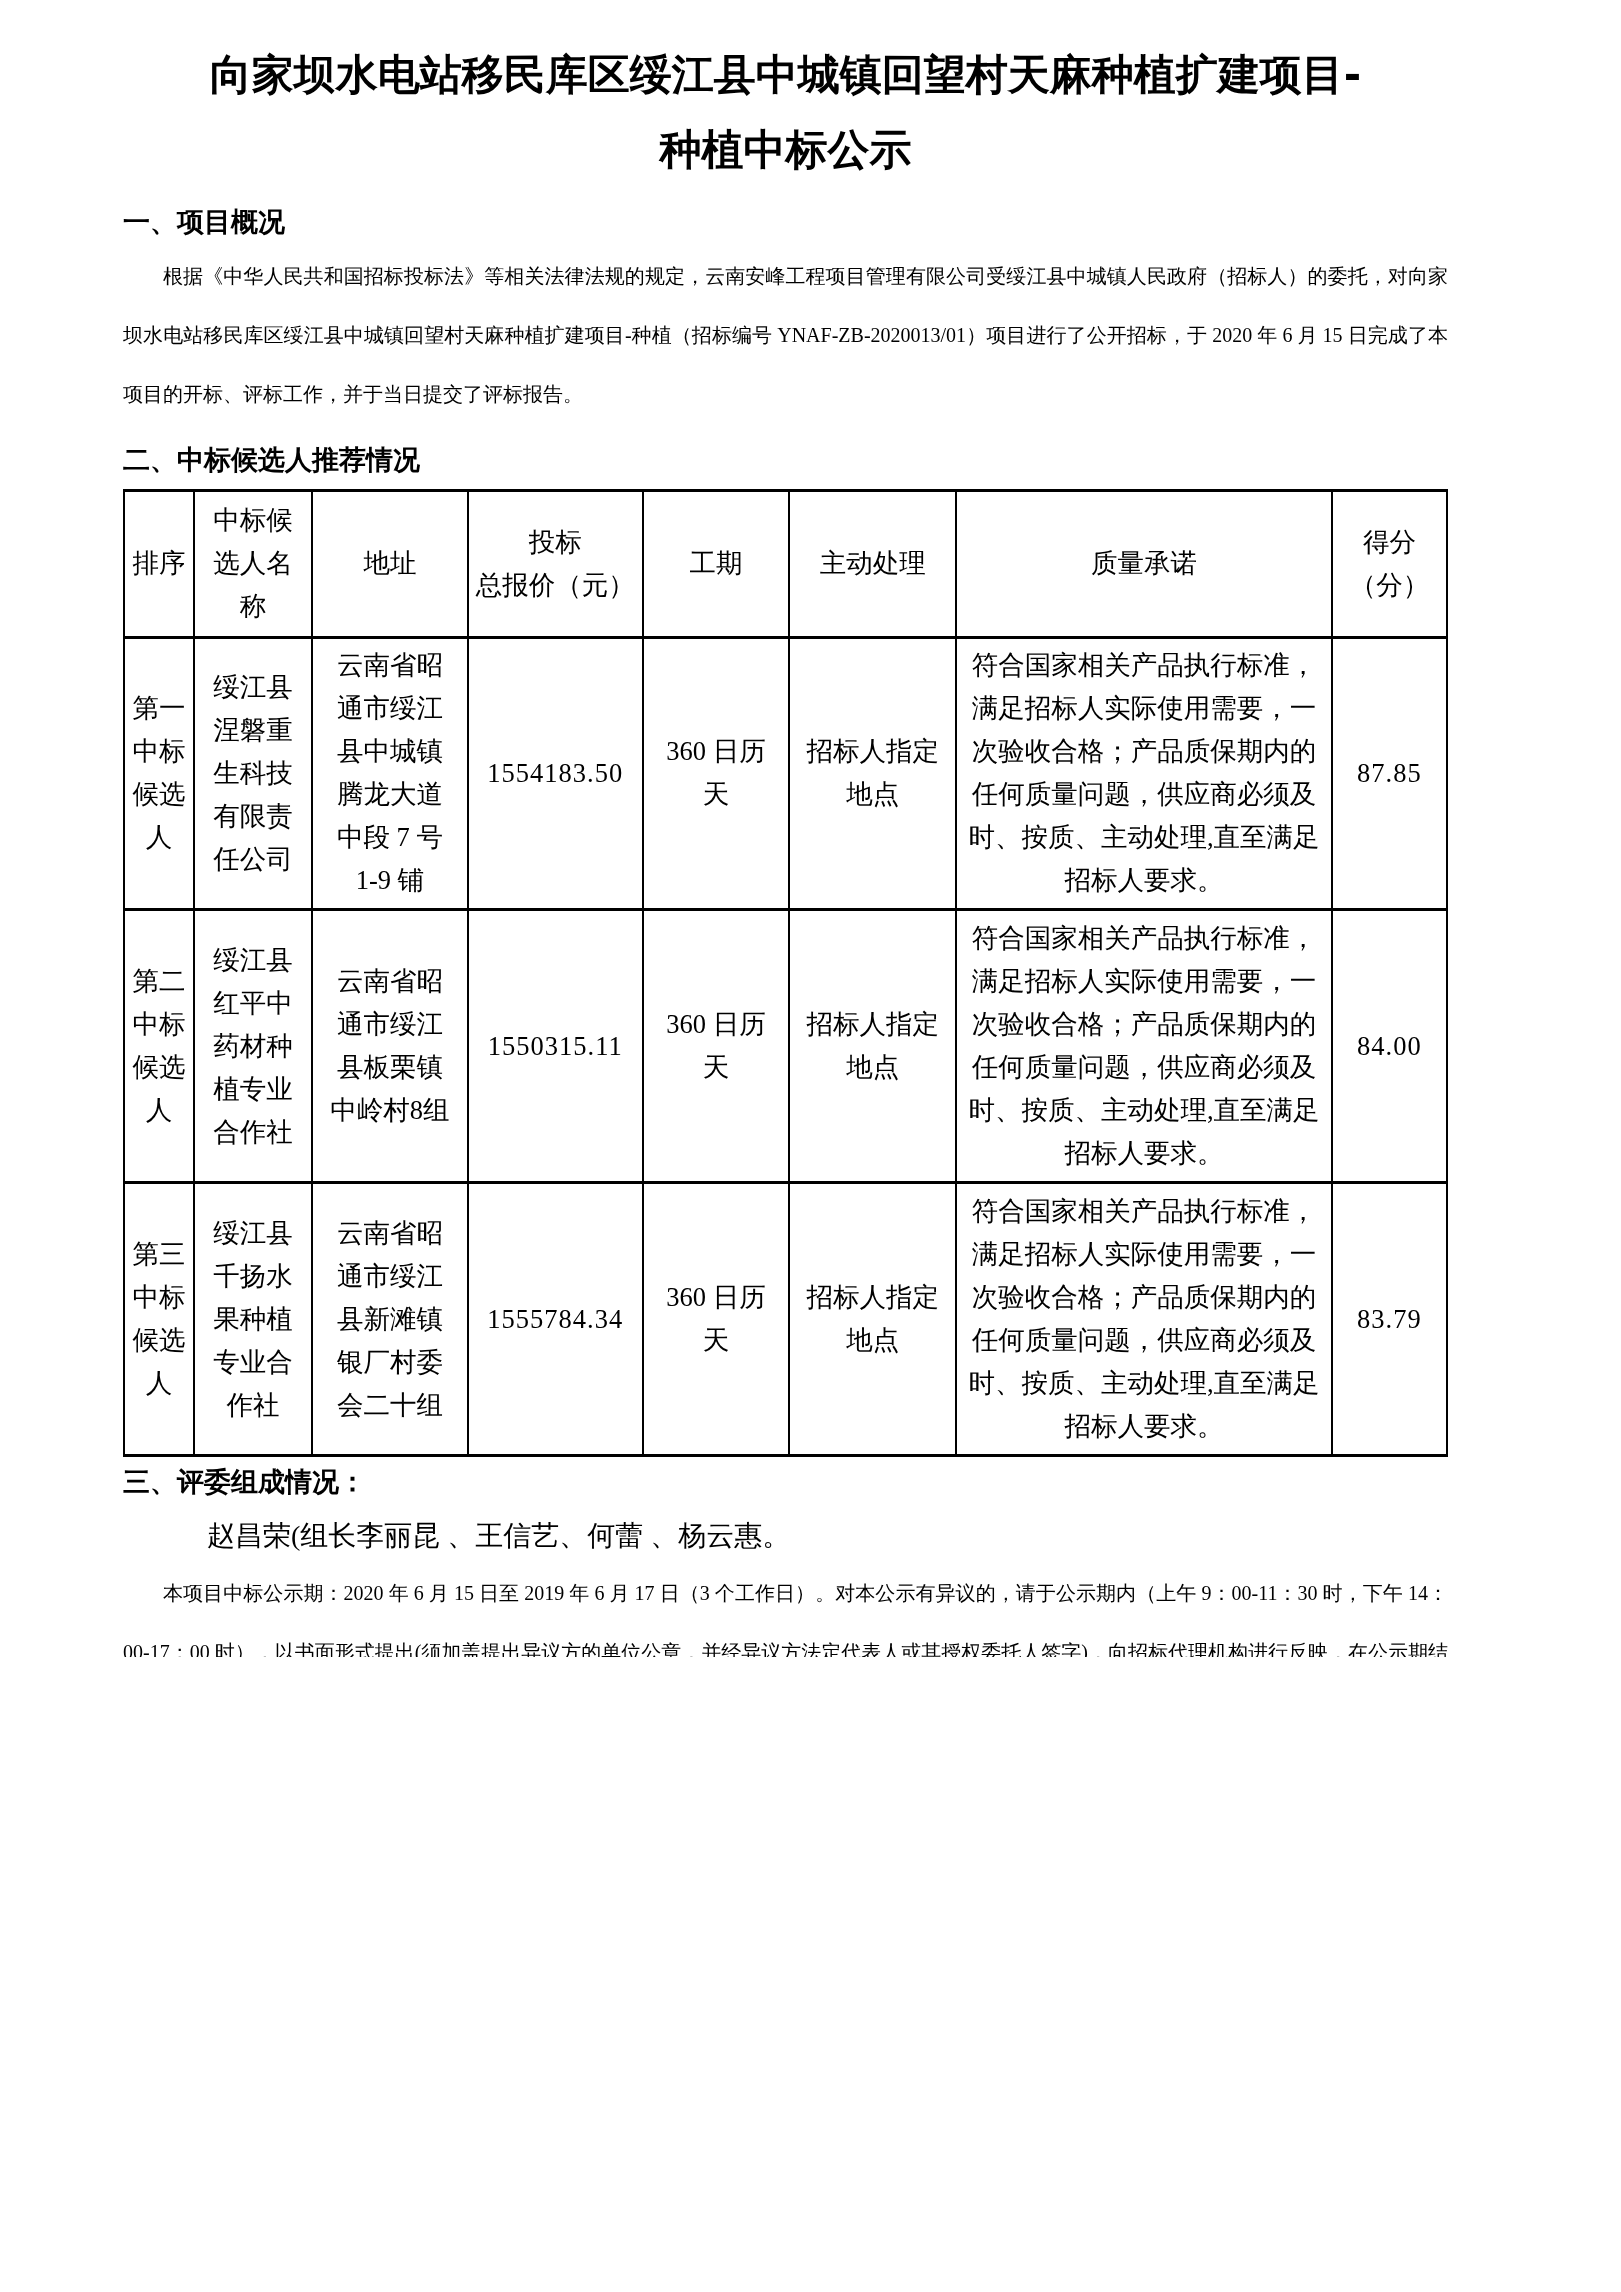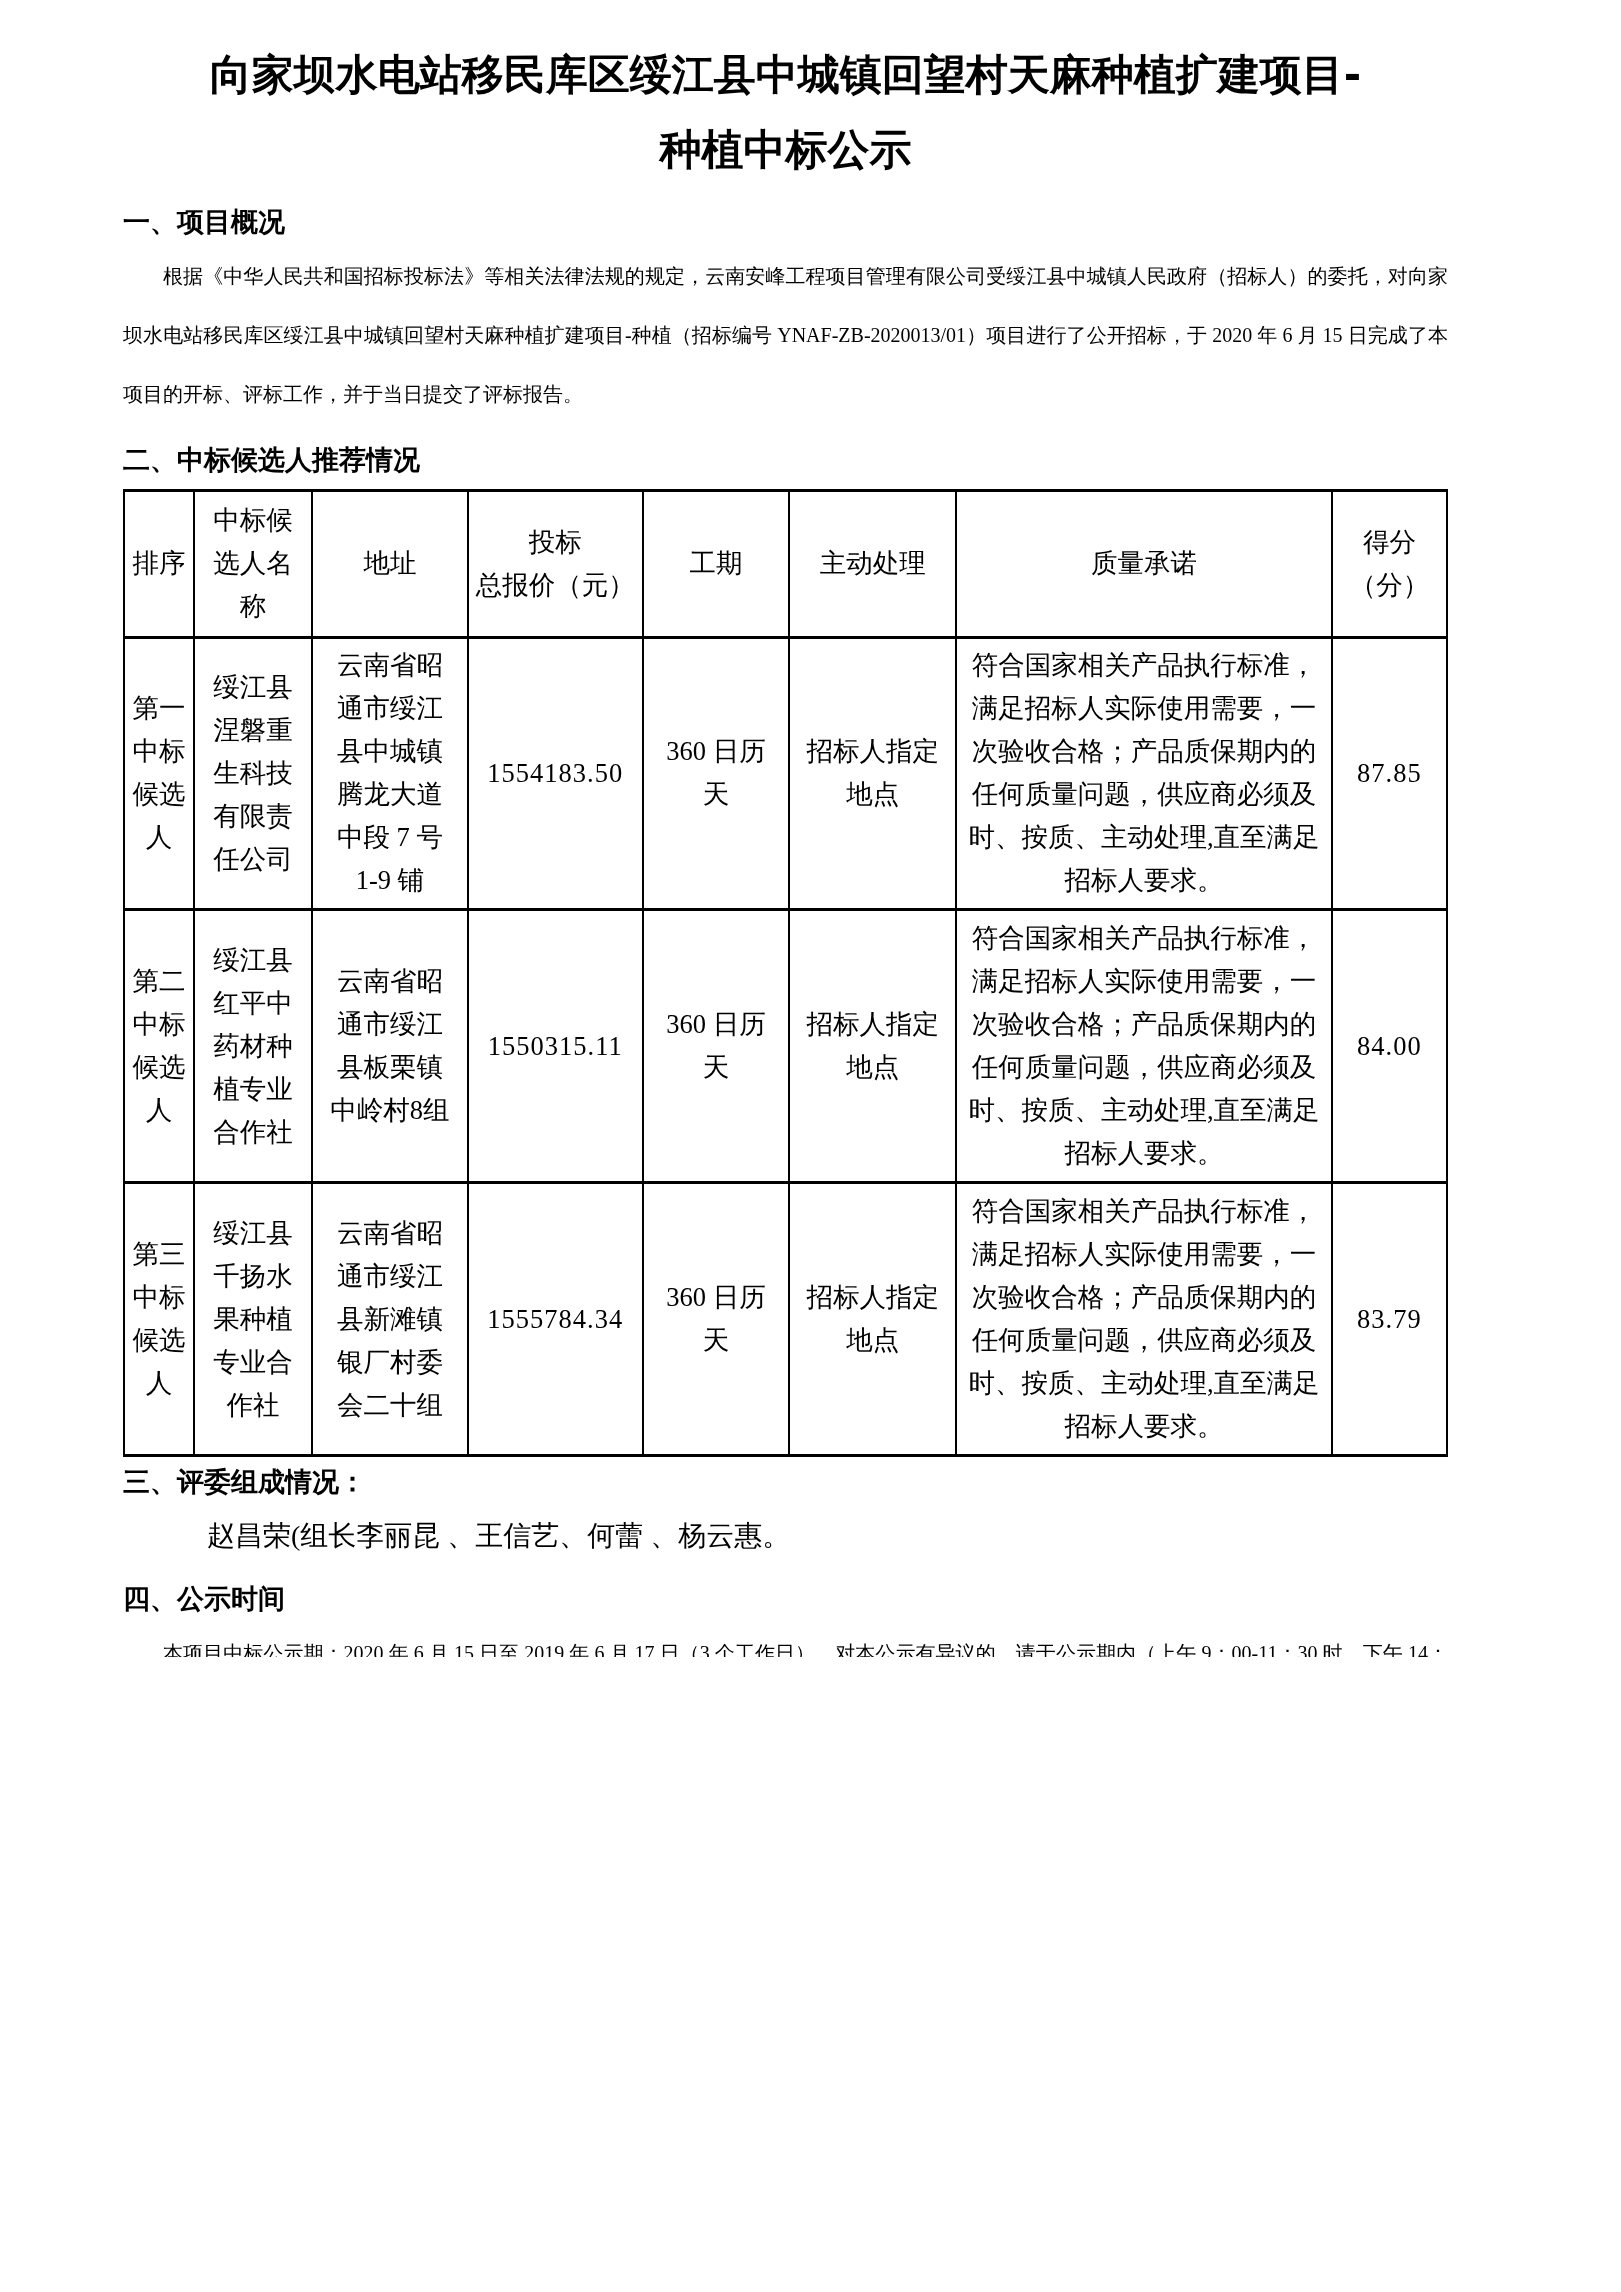--- a/index.html
+++ b/index.html
@@ -165,21 +165,20 @@
 地点</td>
         <td class="quality-cell">符合国家相关产品执行标准，满足招标人实际使用需要，一次验收合格；产品质保期内的任何质量问题，供应商必须及时、按质、主动处理,直至满足招标人要求。</td>
         <td class="num-cell">83.79</td>
       </tr>
     </tbody>
   </table>
 
   <h2 class="sec-heading" style="margin-top:7px">三、评委组成情况：</h2>
   <p class="jury-line">赵昌荣(组长李丽昆 、王信艺、何蕾 、杨云惠。</p>
 
-  <h2 class="sec-heading">四、公示时间</h2>
   <p class="body-para">本项目中标公示期：2020 年 6 月 15 日至 2019 年 6 月 17 日（3 个工作日）。对本公示有异议的，请于公示期内（上午 9：00-11：30 时，下午 14：00-17：00 时），以书面形式提出(须加盖提出异议方的单位公章，并经异议方法定代表人或其授权委托人签字)，向招标代理机构进行反映，在公示期结束后提出的异议将不再受理。</p>
 
   <div class="footer-block">
     <p class="footer-line"><span class="footer-label">地址</span><span>：</span><span>绥江县中城镇人民政府</span></p>
     <p class="footer-line"><span class="footer-label">招标代理机构</span><span>：</span><span>云南安峰工程项目管理有限公司</span></p>
   </div>
 
 </div>
 
 

